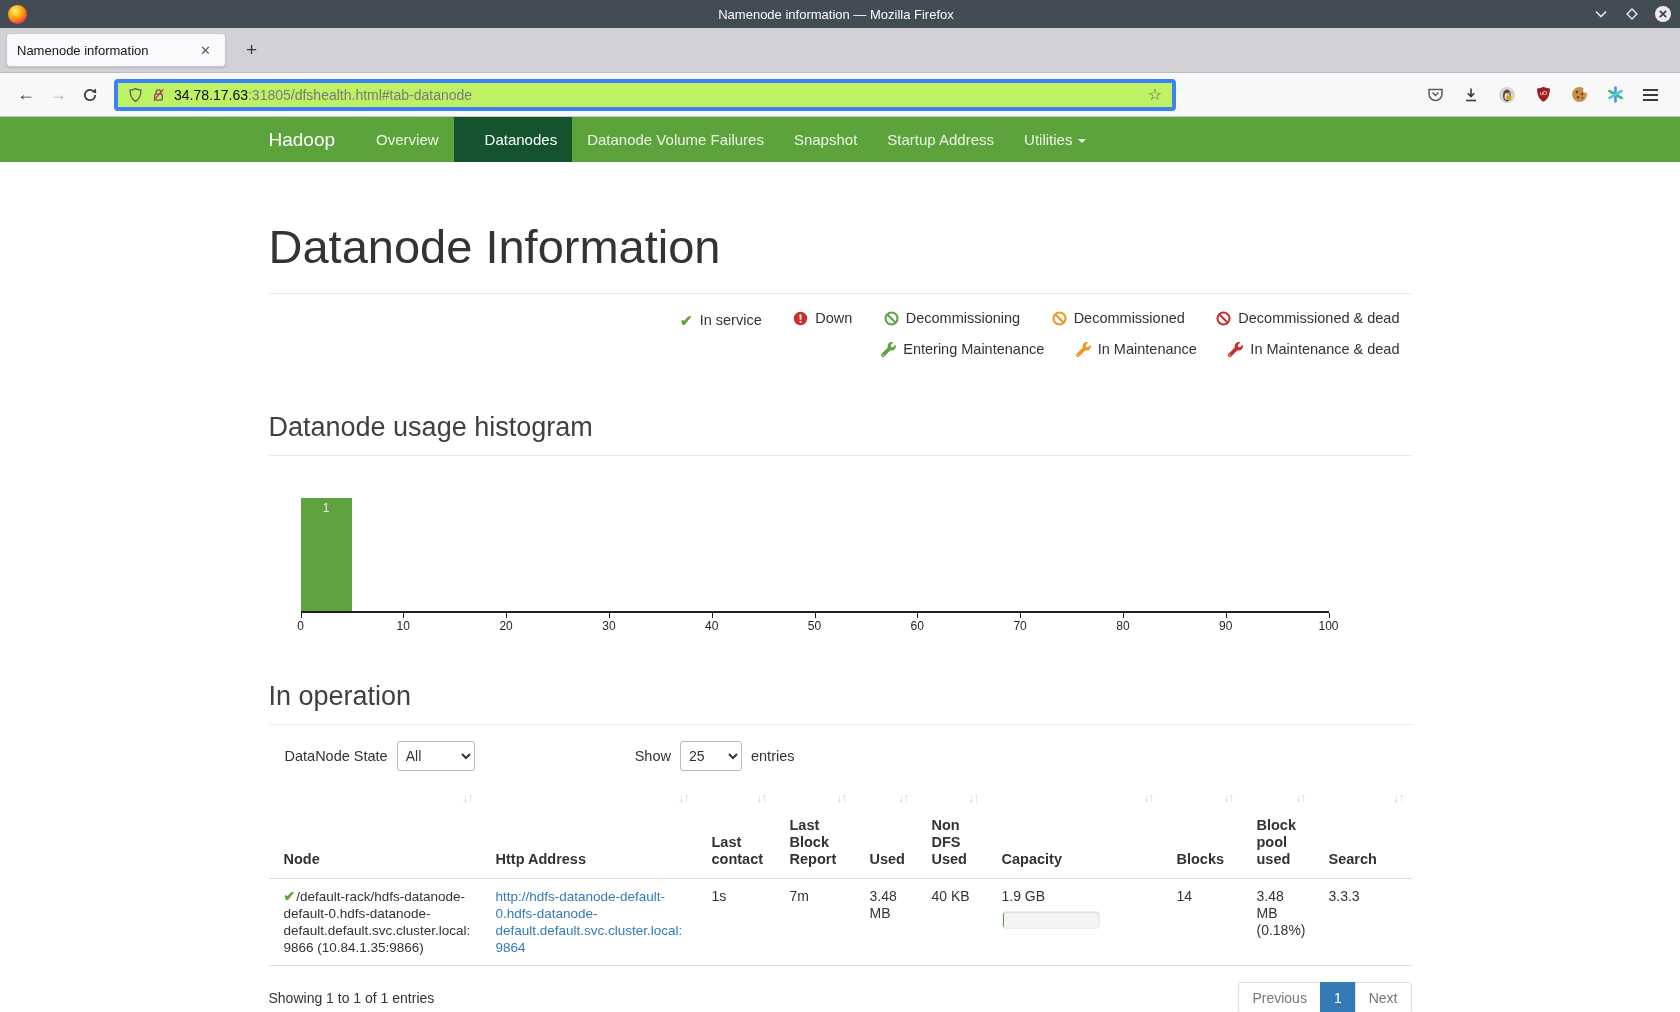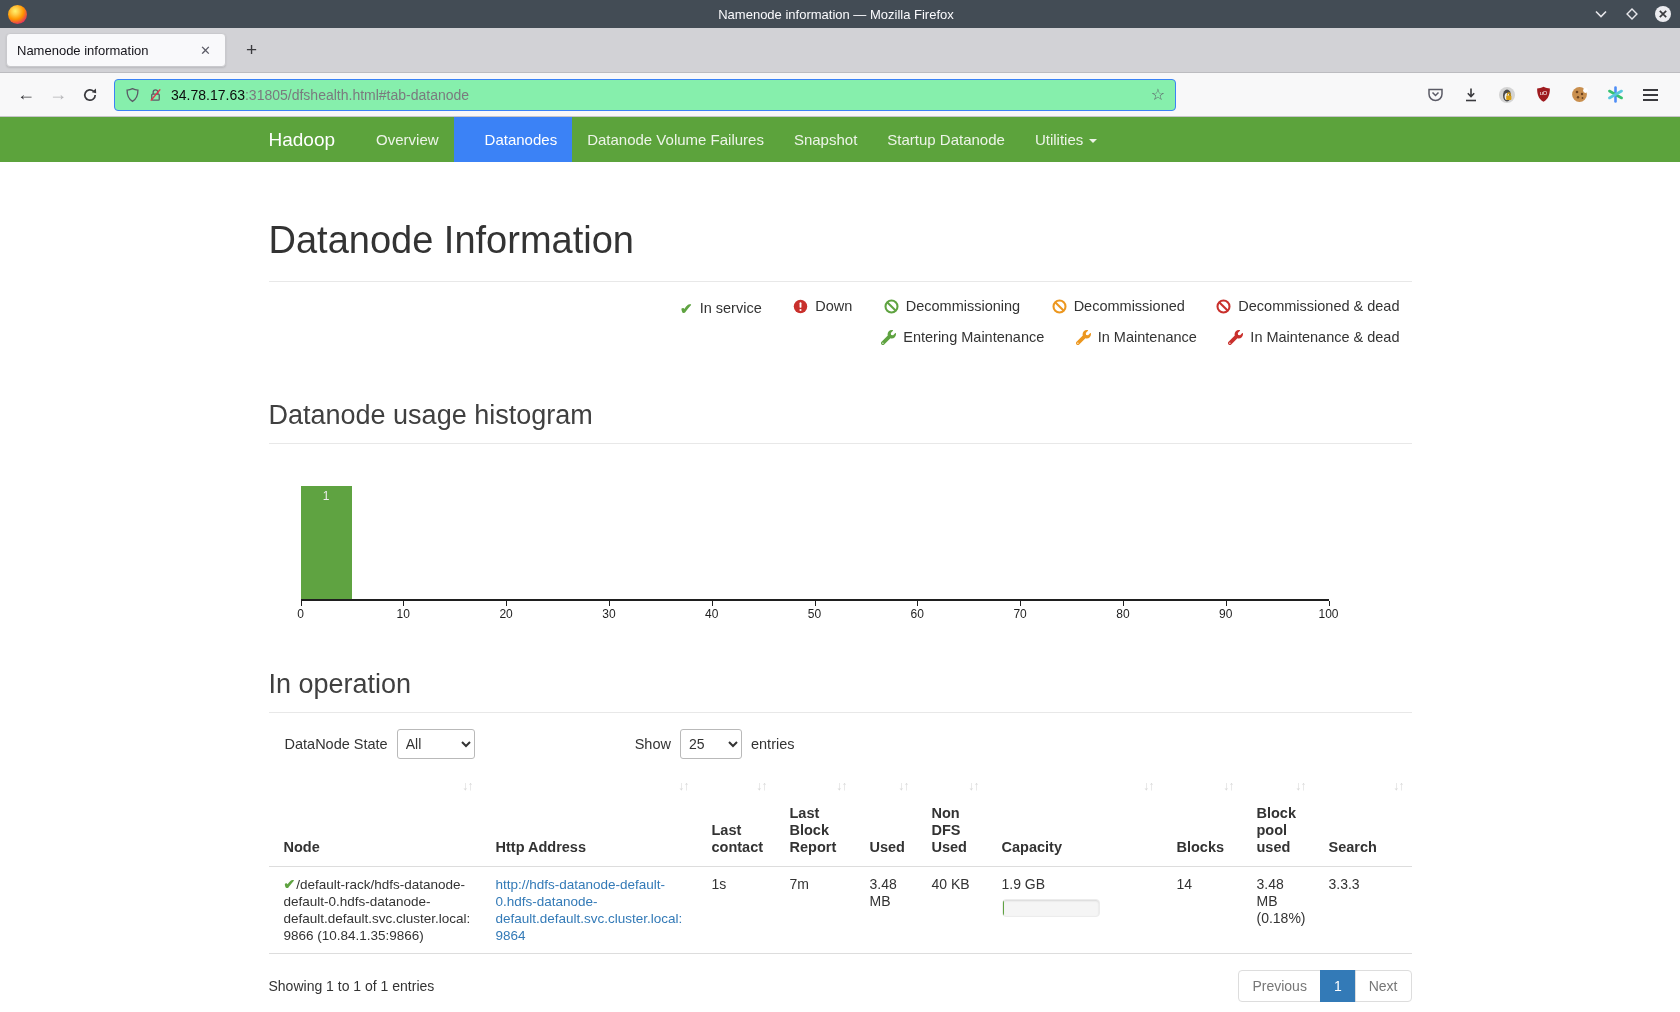--- a/index.html
+++ b/index.html
@@ -17,41 +17,41 @@
   .tabstrip { height:45px; background:#d2d2d6; display:flex; align-items:center; padding:0 6px; border-bottom:1px solid #bcbcc0; }
   .tab { width:220px; height:34px; background:#f9f9fb; border:1px solid #c9c9cd; border-radius:4px;
     display:flex; align-items:center; padding:0 10px; font-size:13px; color:#15141a; box-shadow:0 1px 2px rgba(0,0,0,.12); }
   .tab-label { flex:1; overflow:hidden; white-space:nowrap; }
   .tab-close { color:#5b5b66; font-size:13px; padding:2px 4px; }
   .newtab-btn { font-size:19px; color:#3a3a3e; margin-left:14px; padding:0 6px; }
 
   .urltoolbar { height:44px; background:#f8f8f9; border-bottom:1px solid #c6c6c9; display:flex; align-items:center; padding:0 10px; }
   .nav-btn { width:32px; text-align:center; font-size:18px; color:#3a3a3e; }
   .nav-btn.disabled { color:#b5b5b8; }
-  .urlbar { width:1062px; height:32px; background:#86efac; border:1px solid #3b82f6; border-radius:4px; margin-left:8px;
+  .urlbar { width:1062px; height:32px; background:#bef264; border:4px solid #3b82f6; border-radius:4px; margin-left:8px;
     display:flex; align-items:center; padding:0 10px; gap:8px; }
   .url-text { font-size:14px; }
   .url-host { color:#0c0c0d; }
   .url-path { color:#7a7a7e; }
   .star { margin-left:auto; color:#5b5b66; font-size:16px; }
   .ext-icons { margin-left:auto; display:flex; align-items:center; gap:19px; padding-right:10px; }
   .burger { display:flex; flex-direction:column; gap:3px; padding-right:2px; }
   .burger i { display:block; width:15px; height:2px; background:#3a3a3e; }
 
   
   .hnavbar { height:45px; background:#5ca33c; }
   .hnav-inner { width:1143px; margin:0 auto; display:flex; align-items:stretch; height:45px; }
   .brand { font-size:19px; color:#fff; line-height:45px; padding-right:26px; }
   .hnav-item { font-size:15px; color:#edf4e8; line-height:45px; padding:0 15px; display:flex; align-items:center; gap:6px; }
-  .hnav-item.active { background:#3b82f6; color:#fff;padding-left:31px; }
+  .hnav-item.active { background:#14532d; color:#fff;padding-left:31px; }
   .caret { width:0; height:0; border-left:4px solid transparent; border-right:4px solid transparent; border-top:4px solid #edf4e8; margin-top:2px; }
 
   
   .container { width:1143px; margin:0 auto; color:#333; }
-  h1.page-title { font-size:38px; font-weight:400; color:#333; margin:57px 0 19px; }
+  h1.page-title { font-size:47px; font-weight:400; color:#333; margin:57px 0 19px; }
   hr.divider { border:none; border-top:1px solid #e8e8e8; }
 
   .legend { margin-top:10px; text-align:right; padding-right:12px; }
   .legend-row { line-height:29px; white-space:nowrap; }
   .legend-item { display:inline-flex; align-items:center; gap:7px; margin-left:27px; font-size:14.5px; color:#333; }
   .c-green { color:#5fa341; } .c-orange { color:#ec971f; } .c-red { color:#c9302c; }
   .glyph-check { font-size:15px; font-weight:bold; }
   .icon-svg { display:inline-block; vertical-align:middle; }
 
   h2.section-h { font-size:27px; font-weight:400; color:#404040; margin:46px 0 12px; }
@@ -215,21 +215,21 @@
     <span class="hnav-item active">
         <span>Datanodes</span>
       </span>
     <span class="hnav-item">
         <span>Datanode Volume Failures</span>
       </span>
     <span class="hnav-item">
         <span>Snapshot</span>
       </span>
     <span class="hnav-item">
-        <span>Startup Datanode</span>
+        <span>Startup Address</span>
       </span>
     <span class="hnav-item">
         <span>Utilities</span>
         <span class="caret"></span>
       </span>
   </div>
 </div>
 
 <div class="container">
 

